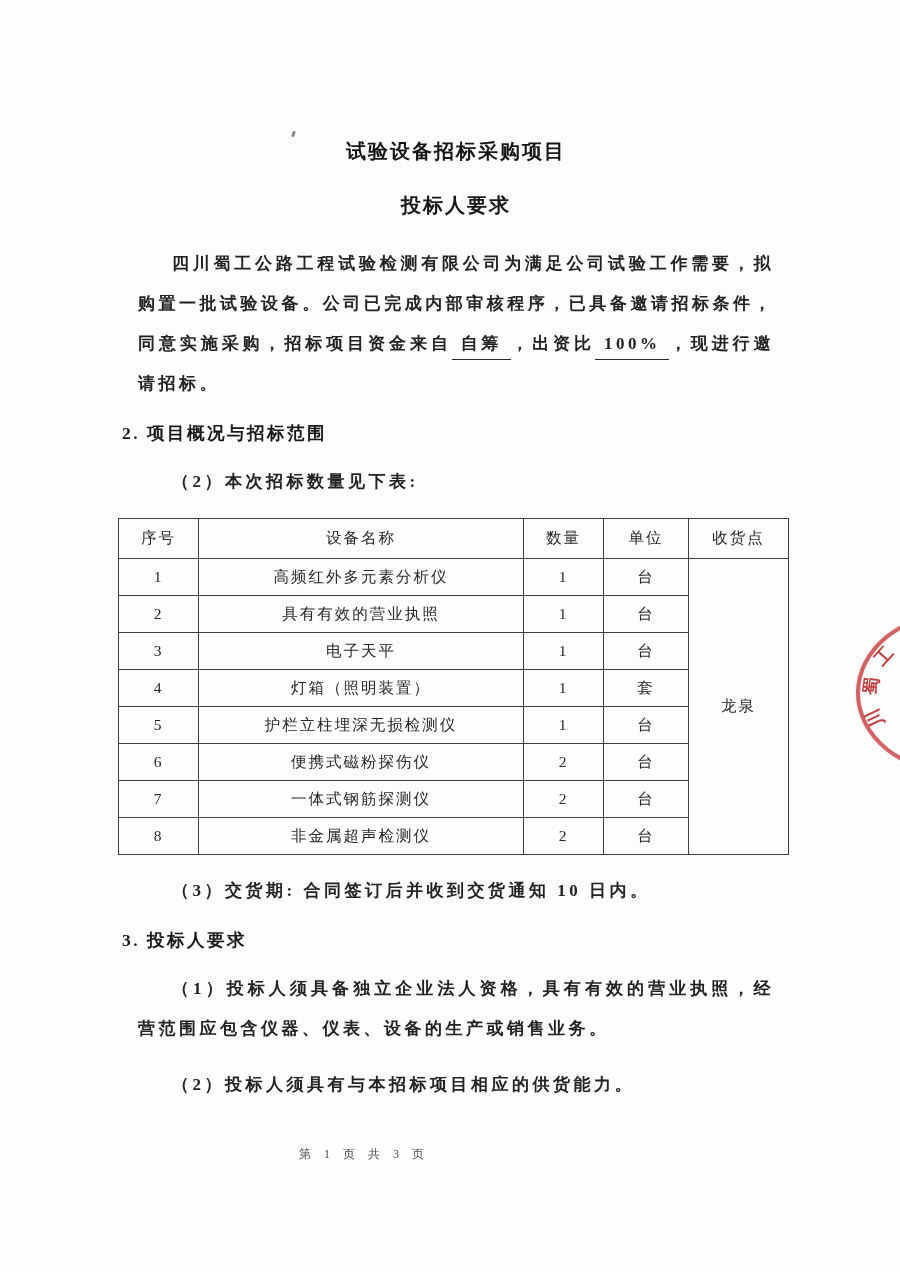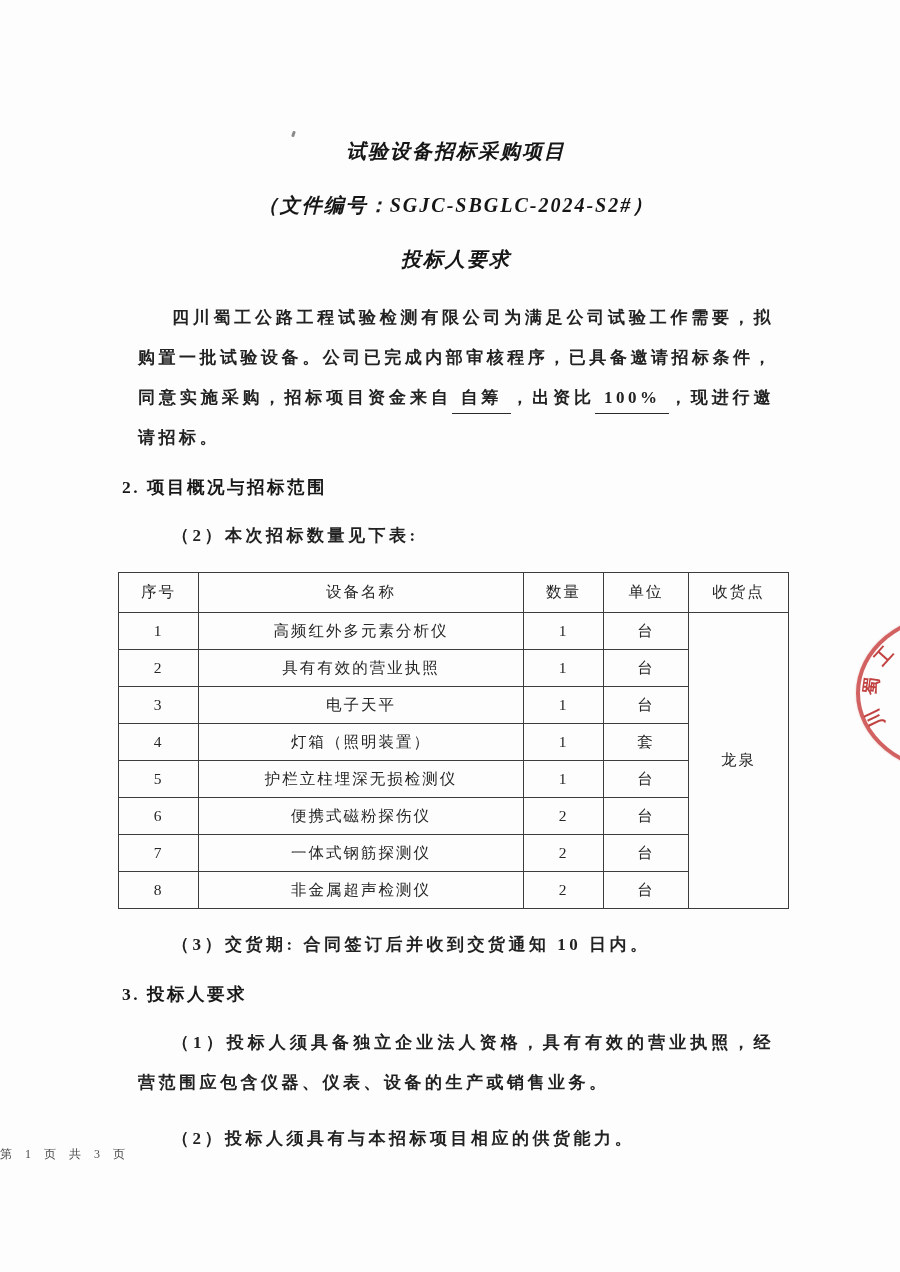--- a/index.html
+++ b/index.html
@@ -18,21 +18,20 @@
     width:668px;
   }
   .title-line{
     text-align:center;
     font-weight:bold;
     font-size:20px;
     letter-spacing:2px;
     line-height:30px;
     margin-bottom:24px;
     color:#161616;
-    font-style:italic;
   }
   .sec-heading{
     font-weight:bold;
     font-size:17.5px;
     letter-spacing:2.5px;
     line-height:26px;
     margin:8px 0 4px 0;
     color:#181818;
   }
   .body-p{
@@ -73,21 +72,21 @@
   table.equip thead th{height:39px;}
   col.c-no{width:80px;}
   col.c-name{width:325px;}
   col.c-qty{width:80px;}
   col.c-unit{width:85px;}
   col.c-dest{width:100px;}
   .footer{
     position:absolute;
     left:0;top:1146px;
     width:728px;
-    text-align:left;
+    text-align:center;
     font-size:12px;
     letter-spacing:5px;
     color:#4a4a4a;
   }
   
   .stamp{
     position:absolute;
     left:853px;top:610px;
     width:220px;height:160px;
     pointer-events:none;
@@ -121,21 +120,20 @@
 </head>
 <body>
 
 <div class="page">
 
   <div class="speck"></div>
 
   <div class="content">
 
     <div class="title-line">试验设备招标采购项目</div>
-    <div class="title-line">（文件编号：SGJC-SBGLC-2024-S2#）</div>
     <div class="title-line">投标人要求</div>
 
 
     <p class="body-p"><span>四川蜀工公路工程试验检测有限公司为满足公司试验工作需要，拟购置一批试验设备。公司已完成内部审核程序，已具备邀请招标条件，同意实施采购，招标项目资金来自</span><span class="blank-underline">自筹</span><span>，出资比</span><span class="blank-underline">100%</span><span>，现进行邀请招标。</span></p>
 
     <div class="sec-heading">2. 项目概况与招标范围</div>
 
     <p class="body-p">（2）本次招标数量见下表:</p>
 
     <table class="equip">

